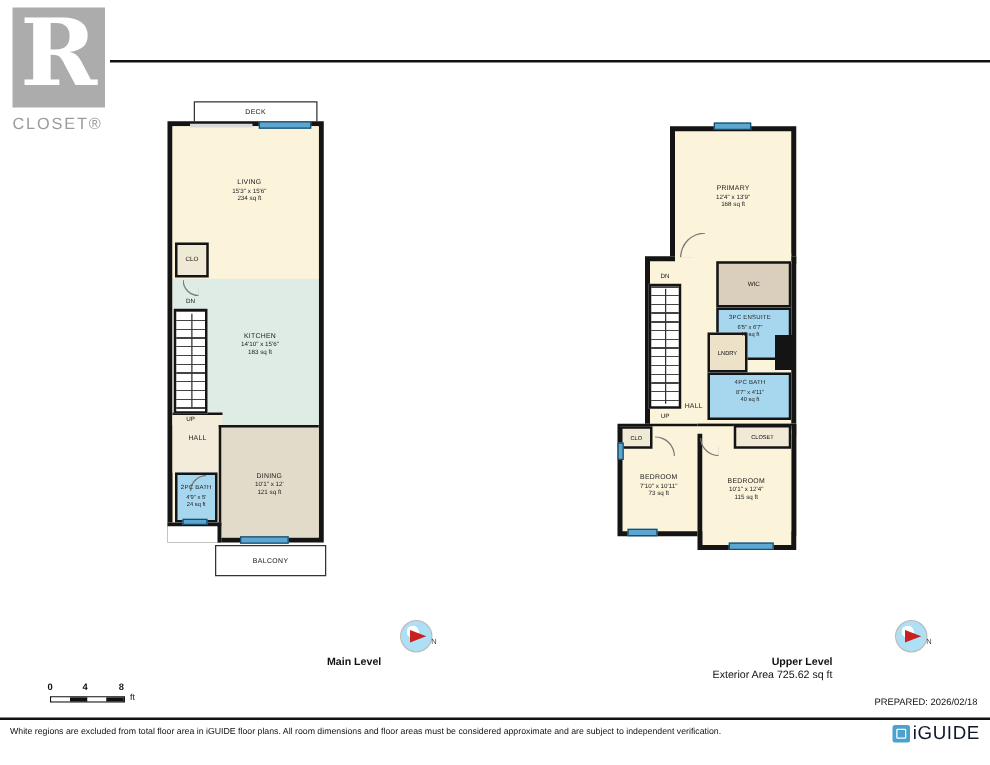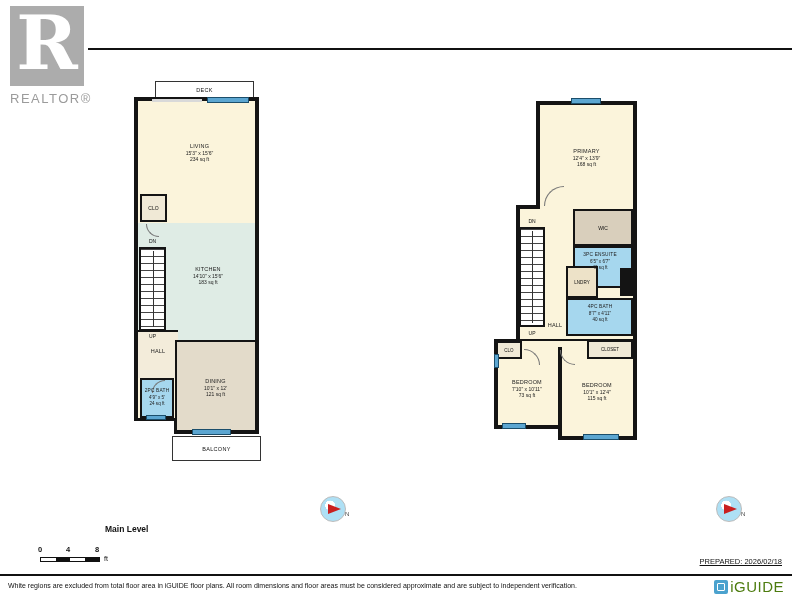--- a/index.html
+++ b/index.html
@@ -34,59 +34,59 @@
   .stairlabel { position:absolute; z-index:5; font-size:5px; text-align:center; }
   .window { position:absolute; background:#5CA6D1; border:1px solid #1b4e6b; box-sizing:border-box; z-index:4; }
   .door-gray { position:absolute; background:#d9d9d9; z-index:4; }
   .blackblock { position:absolute; background:#141414; z-index:3; }
   .arc { position:absolute; box-sizing:border-box; z-index:4; }
   .arc-a { border-left:1px solid #777; border-bottom:1px solid #777; border-radius:0 0 0 100%; }
   .arc-c { border-left:1px solid #777; border-top:1px solid #777; border-radius:100% 0 0 0; }
   .arc-d { border-right:1px solid #777; border-top:1px solid #777; border-radius:0 100% 0 0; }
 
   
-  .caption { position:absolute; width:200px; text-align:left; font-size:8.5px; line-height:10px; }
+  .caption { position:absolute; width:200px; text-align:right; font-size:8.5px; line-height:10px; }
   .caption .c1 { font-weight:bold; }
 
   
   .compass { position:absolute; width:26px; height:26px; z-index:5; }
   .compass .ring { width:26px; height:26px; border-radius:50%; border:1px solid #bbb; box-sizing:border-box;
                    background: radial-gradient(circle at 38% 35%, #ffffff 0 22%, #aee0f5 23% 100%); }
   .compass .needle { position:absolute; left:8px; top:8px; width:0; height:0;
                      border-left:13px solid #c92020; border-top:5px solid transparent; border-bottom:5px solid transparent; }
   .compass .n-label { position:absolute; left:25px; top:15px; font-size:6px; color:#444; }
 
   
   .scalebar { position:absolute; left:40px; top:545px; width:90px; height:24px; }
   .sb-num { position:absolute; top:0; font-size:7.5px; font-weight:bold; }
   .sb-bar { position:absolute; left:0; top:12px; width:60px; height:5px; border:1px solid #111;
             box-sizing:border-box; display:flex; }
   .sb-seg { flex:1; }
   .sb-ft { position:absolute; left:64px; top:10px; font-size:7px; }
 
   
-  .prepared { position:absolute; right:10px; top:557px; font-size:7.5px;text-decoration:underline; }
+  .prepared { position:absolute; right:10px; top:557px; font-size:7.5px; }
   .footer-rule { position:absolute; left:0; right:0; top:574px; height:2px; background:#111; }
   .disclaimer { position:absolute; left:8px; top:582px; font-size:7px; color:#111; }
   .brand { position:absolute; right:8px; top:578px; display:flex; align-items:center; gap:2px; }
   .brand-icon { width:14px; height:14px; background:#4BA2CE; border-radius:2px; position:relative; }
   .brand-icon::after { content:""; position:absolute; left:3px; top:3px; right:3px; bottom:3px;
                        border:1.5px solid #fff; border-radius:1px; }
-  .brand-text { font-size:15px; color:#4d7c0f; letter-spacing:0.5px; }
+  .brand-text { font-size:15px; color:#0f172a; letter-spacing:0.5px; }
 </style>
 </head>
 <body>
 
 <div class="page">
 
   <div class="realtor">
     <div class="r-block">
       <div class="r-glyph">R</div>
     </div>
-    <div class="realtor-text">REALTOR®</div>
+    <div class="realtor-text">CLOSET®</div>
   </div>
   <div class="header-rule"></div>
 
   <div>
 
     <div class="outdoor" style="left:155px; top:81px; width:99px; height:18px;">
       <span>DECK</span>
     </div>
 
     <div class="section" style="left:134px; top:97px; width:125px; height:337px;"></div>
@@ -221,20 +221,22 @@
 
     <div class="window" style="left:571px; top:98px; width:30px; height:6px;"></div>
     <div class="window" style="left:494px; top:354px; width:5px; height:14px;"></div>
     <div class="window" style="left:502px; top:423px; width:24px; height:6px;"></div>
     <div class="window" style="left:583px; top:434px; width:36px; height:6px;"></div>
     <div class="arc arc-c" style="left:544px; top:186px; width:20px; height:20px;"></div>
     <div class="arc arc-d" style="left:524px; top:349px; width:16px; height:16px;"></div>
     <div class="arc arc-a" style="left:560px; top:350px; width:15px; height:15px;"></div>
 
     <div class="caption" style="left:466px; top:524px;">
+      <div class="c1">Upper Level</div>
+      <div class="c2">Exterior Area 725.62 sq ft</div>
     </div>
     <div class="compass" style="left:716px; top:496px;">
       <div class="ring"></div>
       <div class="needle"></div>
       <div class="n-label">N</div>
     </div>
   </div>
 
   <div class="scalebar">
     <span class="sb-num" style="left:-2px;">0</span>

